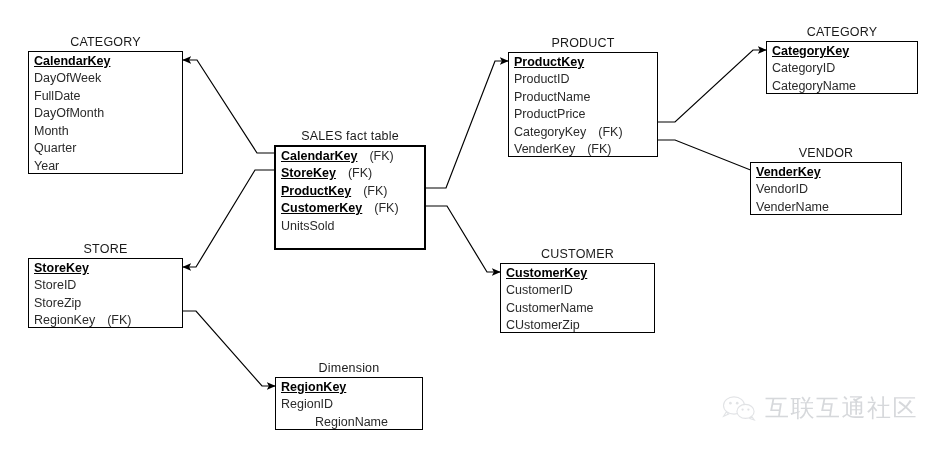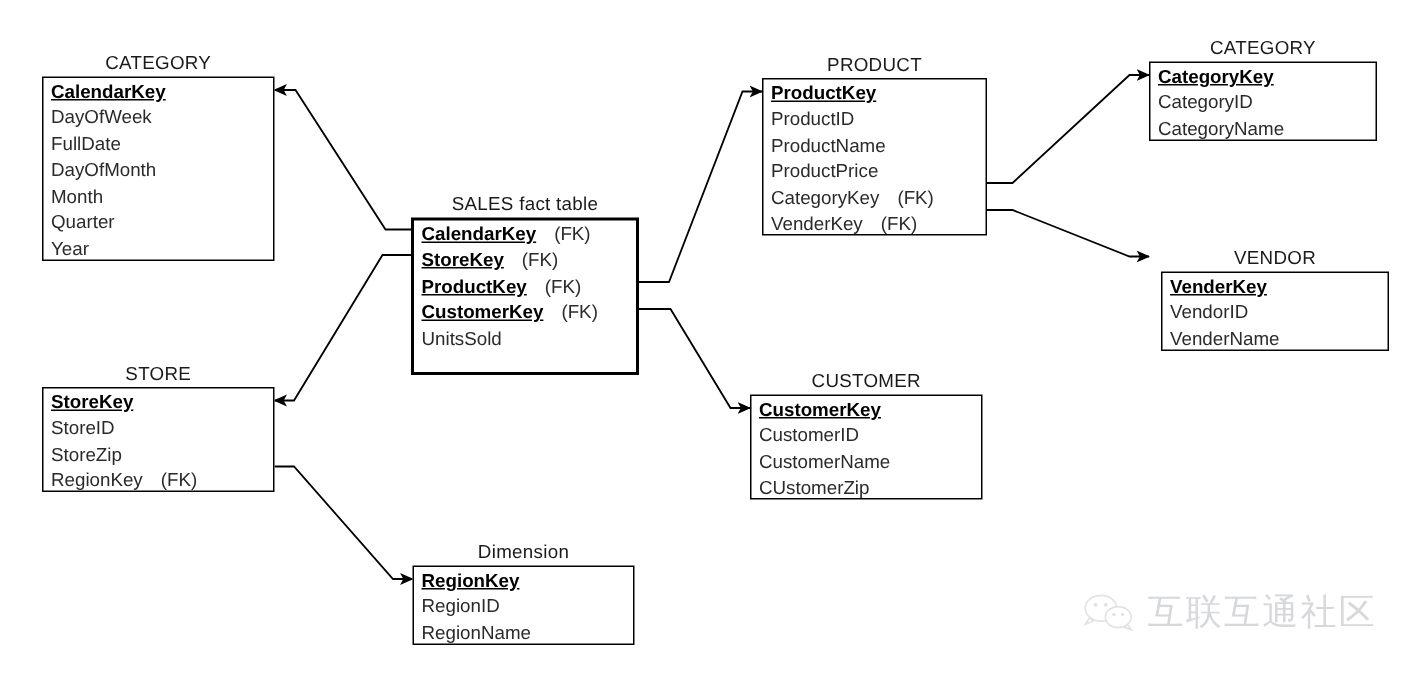--- a/index.html
+++ b/index.html
@@ -193,21 +193,21 @@
           <span class="fname">CategoryKey</span>
         </div>
         <div class="field" style="height: 17.5px;">
           <span class="fname">CategoryID</span>
         </div>
         <div class="field" style="height: 17.5px;">
           <span class="fname">CategoryName</span>
         </div>
       </div>
     </div>
-    <div class="entity" style="left: 774px; top: 146px; width: 152px; height: 68.5px; margin-top: 19px;">
+    <div class="entity" style="left: 750px; top: 146px; width: 152px; height: 68.5px;">
       <div class="entity-title" style="top: 0px;">VENDOR</div>
       <div class="entity-box" style="top: 16px; width: 152px; height: 52.5px;">
         <div class="field pk" style="height: 17.5px;">
           <span class="fname">VenderKey</span>
         </div>
         <div class="field" style="height: 17.5px;">
           <span class="fname">VendorID</span>
         </div>
         <div class="field" style="height: 17.5px;">
           <span class="fname">VenderName</span>
@@ -251,21 +251,21 @@
     </div>
     <div class="entity" style="left: 275px; top: 361px; width: 148px; height: 68.5px;">
       <div class="entity-title" style="top: 0px;">Dimension</div>
       <div class="entity-box" style="top: 16px; width: 148px; height: 52.5px;">
         <div class="field pk" style="height: 17.5px;">
           <span class="fname">RegionKey</span>
         </div>
         <div class="field" style="height: 17.5px;">
           <span class="fname">RegionID</span>
         </div>
-        <div class="field" style="height: 17.5px;">
+        <div class="field" style="height: 17.5px; justify-content: center;">
           <span class="fname">RegionName</span>
         </div>
       </div>
     </div>
     <div class="watermark" style="left: 722px; top: 392px;">
     <div class="wm-logo">
       <svg viewBox="0 0 34 26" width="34" height="26" xmlns="http://www.w3.org/2000/svg">
         <ellipse cx="12" cy="10.5" rx="10.5" ry="8.6" fill="none" stroke="#b9bdc3" stroke-width="1.1"></ellipse>
         <path d="M4.4 16.8 L1.6 21.2 L6.6 19.1 Z" fill="none" stroke="#b9bdc3" stroke-width="1.1"></path>
         <circle cx="8.4" cy="8.2" r="1.35" fill="#b9bdc3"></circle>

